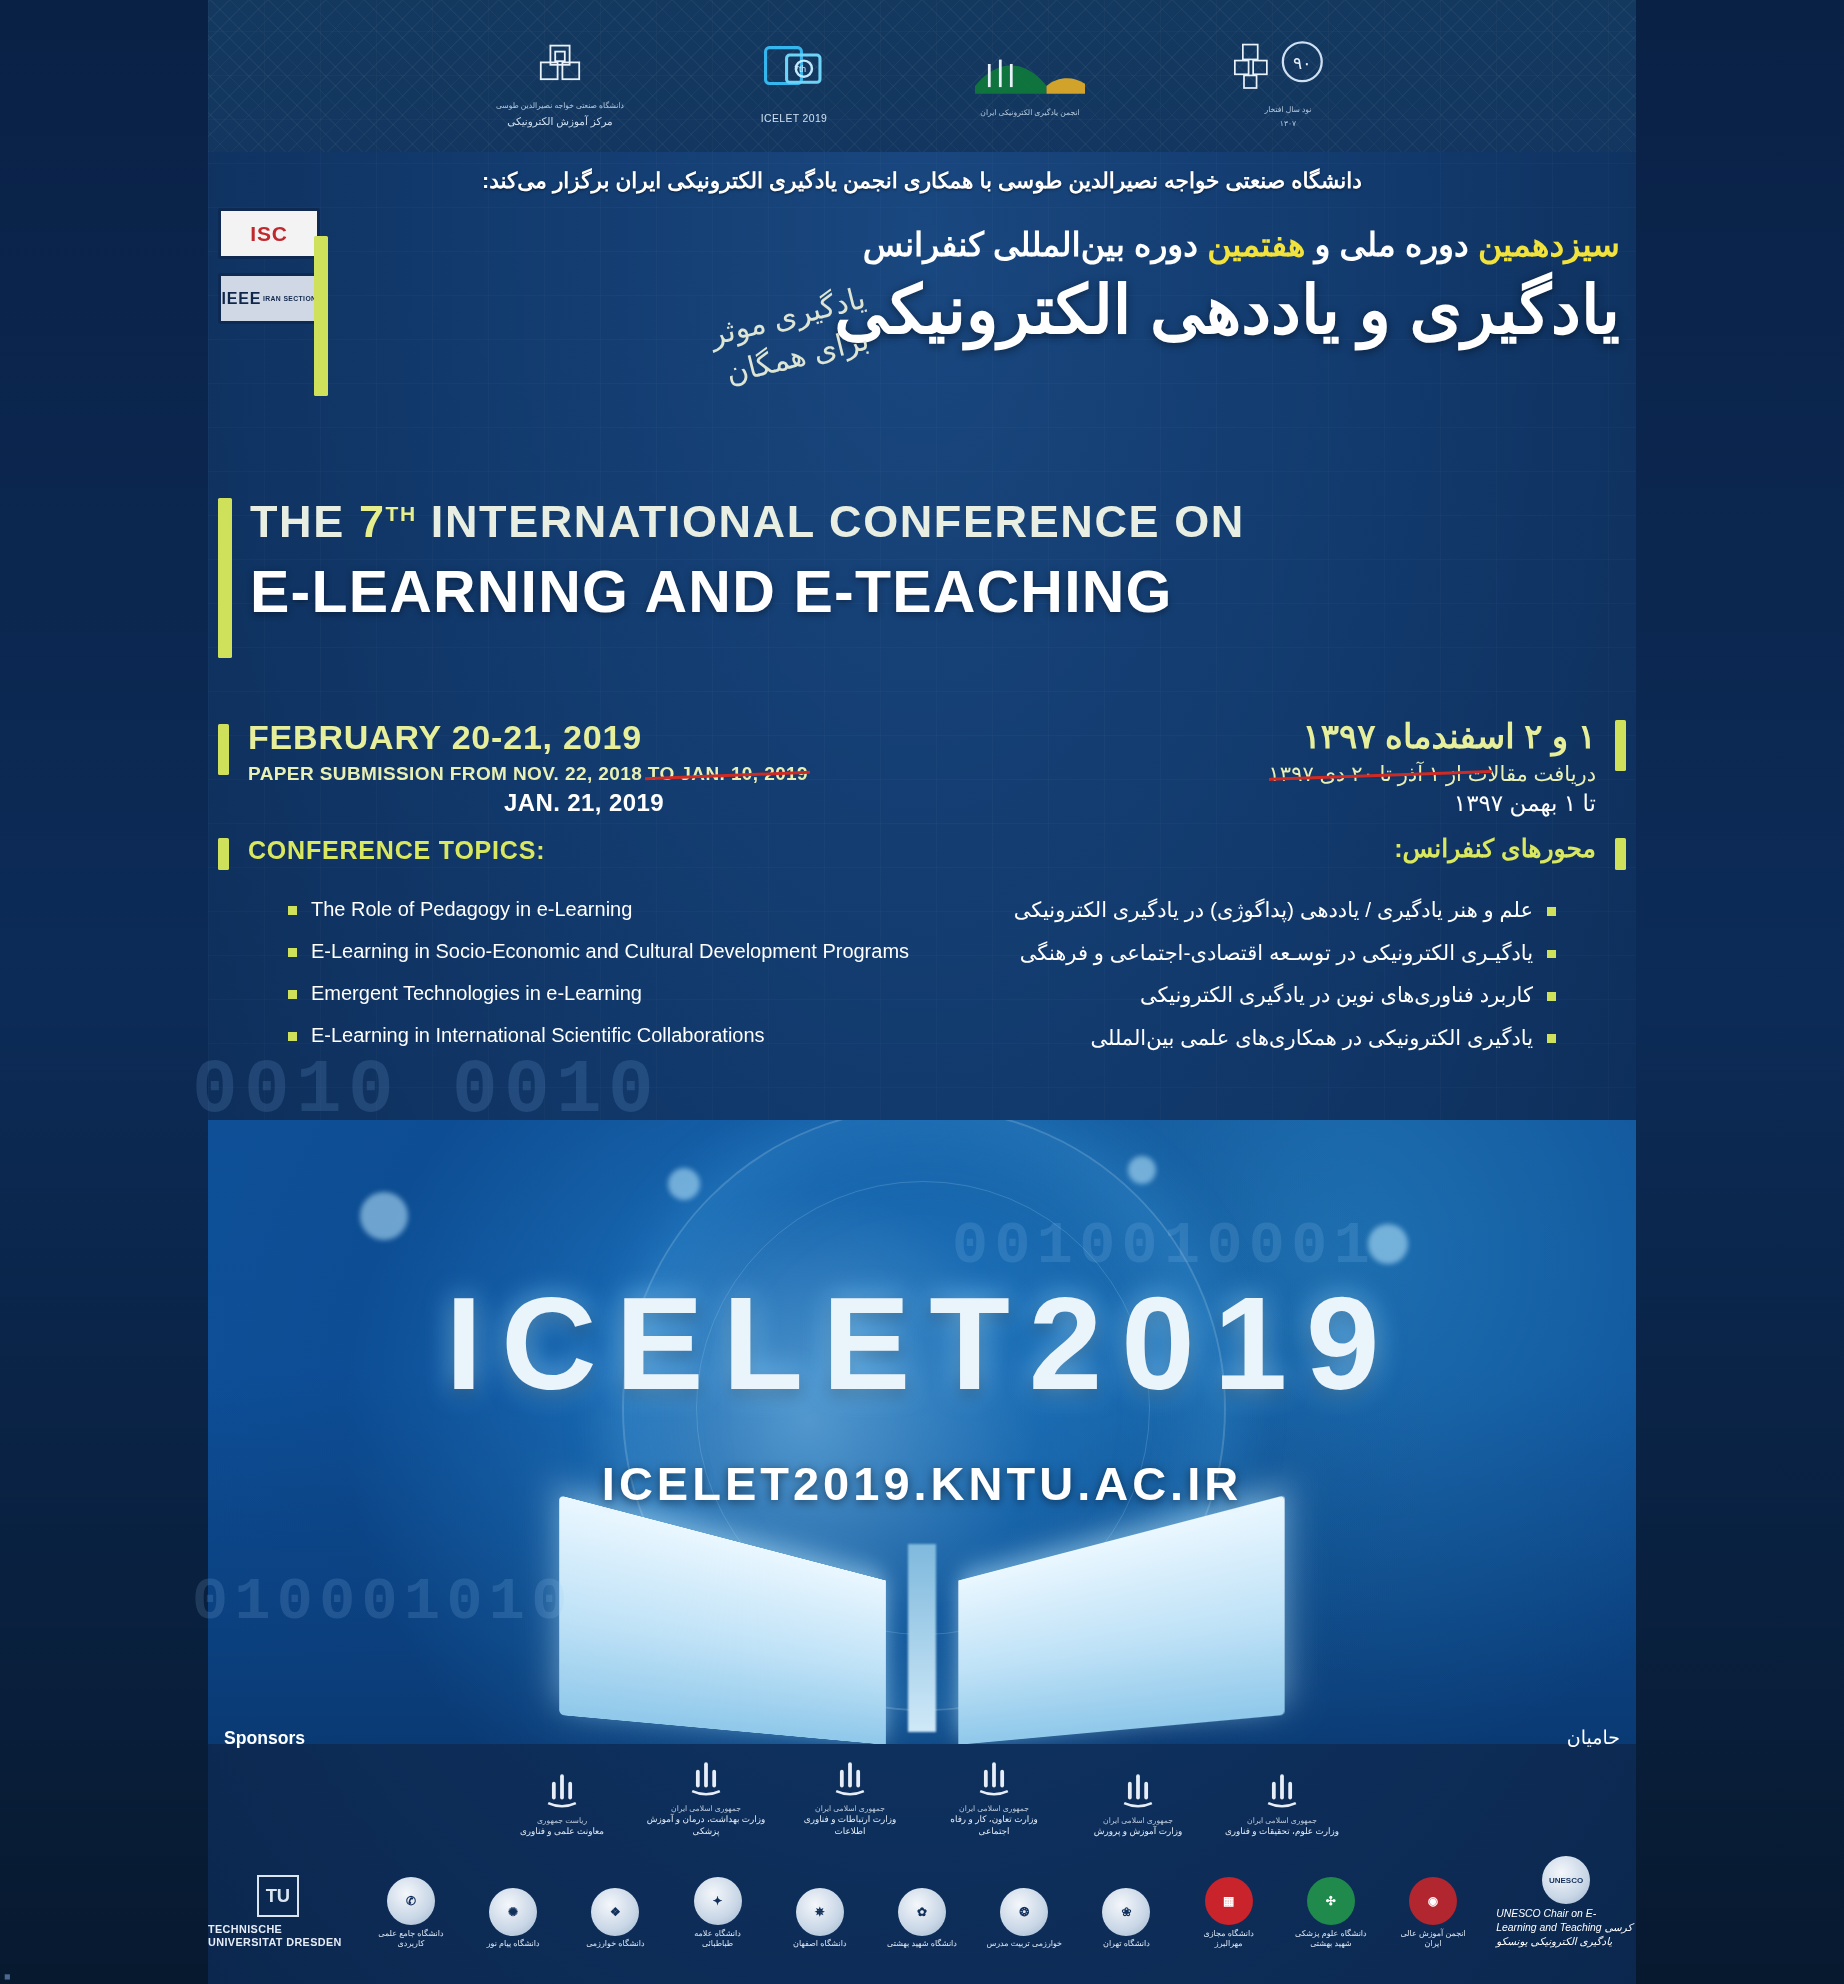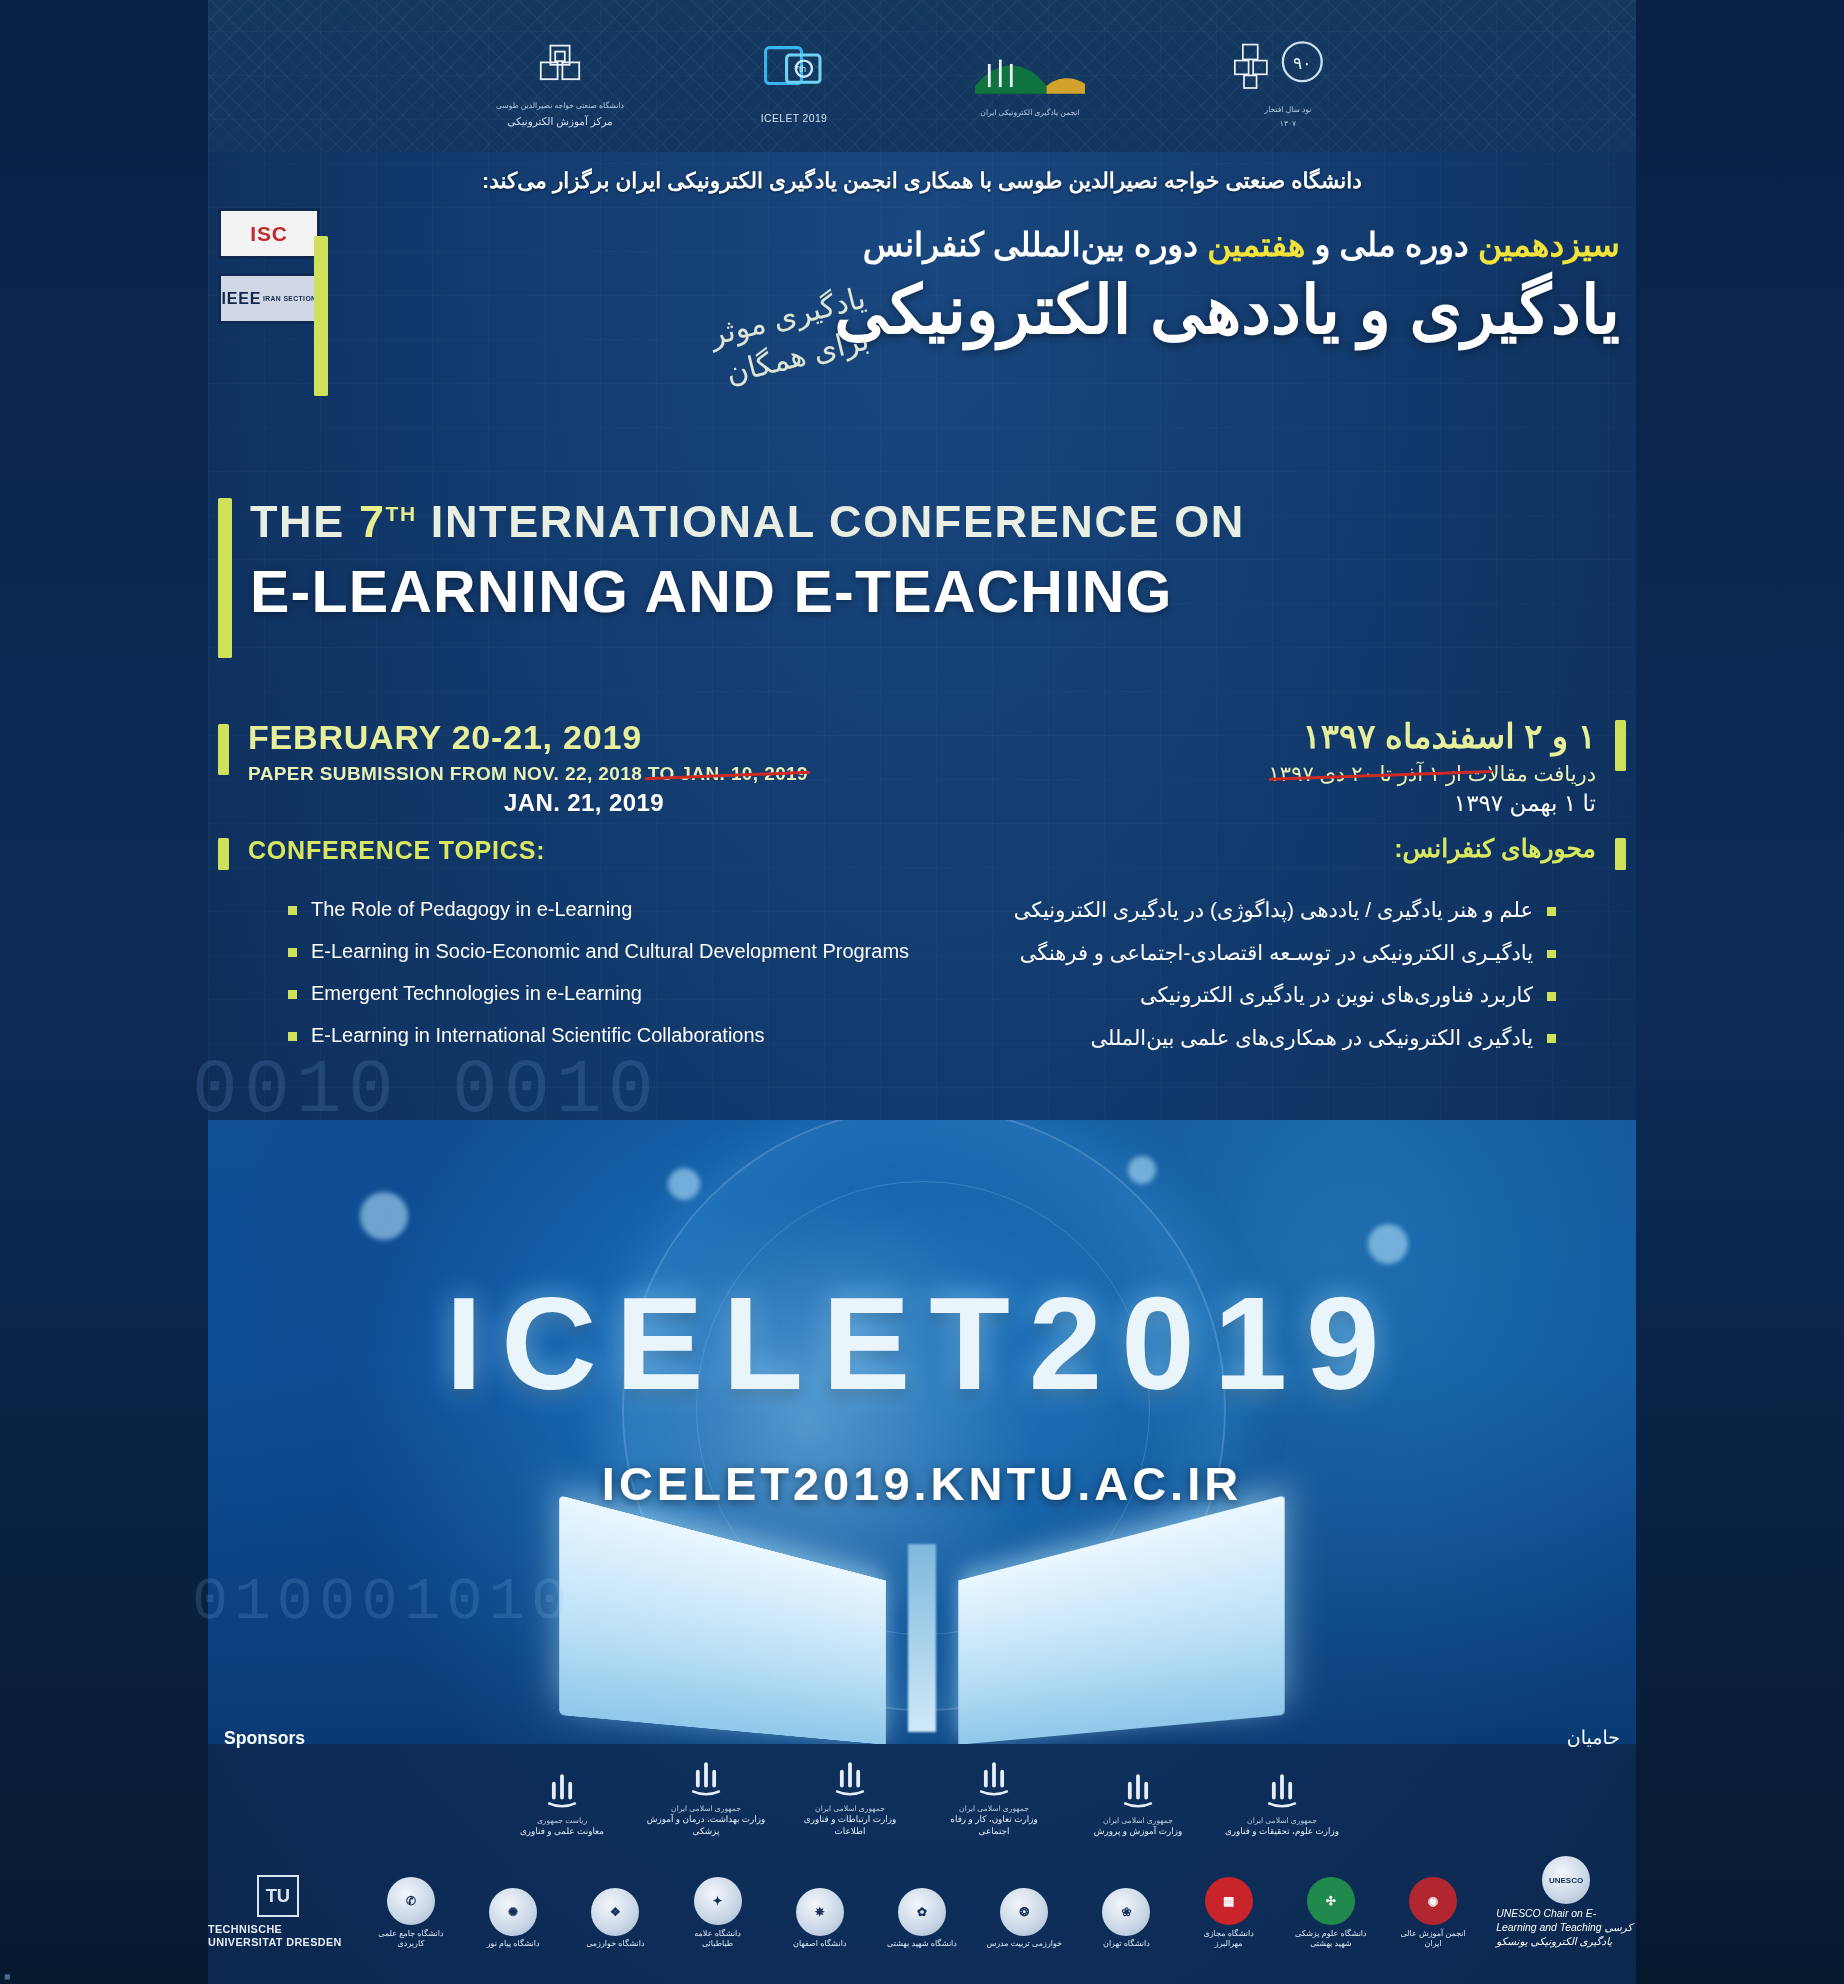--- a/index.html
+++ b/index.html
@@ -120,21 +120,21 @@
 
   .topics-rule-fa{position:absolute;right:218px;top:838px;width:11.2px;height:32px;background:#cfe05a;border-radius:1.6px;}
   .topics-fa-h{position:absolute;right:248px;top:834px;color:#d9e85f;font-size:25px;font-weight:bold;direction:rtl;}
   .topics-fa{position:absolute;right:248px;top:892px;width:712px;color:#ffffff;direction:rtl;text-align:right;}
   .topics-fa li{list-style:none;font-size:21px;margin:0 0 18.4px 0;padding-right:23px;position:relative;}
   .topics-fa li:before{content:"";position:absolute;right:0;top:8.8px;width:8.8px;height:8.8px;background:#cfe05a;}
 
   
   .binary{
     position:absolute;color:rgba(120,170,225,.18);font-family:"Liberation Mono", monospace;
-    font-size:76px;letter-spacing:6.4px;font-weight:normal;white-space:nowrap;pointer-events:none;
+    font-size:76px;letter-spacing:6.4px;font-weight:bold;white-space:nowrap;pointer-events:none;
   }
   .b1{left:192px;top:1048px;}
   .b2{left:952px;top:1212px;font-size:60px;color:rgba(150,200,245,.16);}
   .b3{left:192px;top:1568px;font-size:60px;color:rgba(150,200,245,.16);}
 
   
   .hero{
     position:absolute;left:208px;right:208px;top:1120px;height:624px;
     background:
       radial-gradient(circle at 42% 48%, rgba(140,215,255,.55) 0%, rgba(40,140,215,.35) 26%, rgba(12,60,120,.1) 52%, rgba(9,40,86,0) 70%),
@@ -347,20 +347,21 @@
     <div class="sparkle" style="left:460px;top:48px;width:32px;height:32px;"></div>
     <div class="sparkle" style="left:1160px;top:104px;width:40px;height:40px;"></div>
     <div class="sparkle" style="left:920px;top:36px;width:28px;height:28px;"></div>
     <div class="book">
       <div class="page left"></div>
       <div class="page right"></div>
       <div class="spine"></div>
     </div>
   </div>
 
+  <div class="binary b2">0010010001</div>
   <div class="binary b3">010001010</div>
 
   <div class="icelet-logo">ICELET2019</div>
   <div class="icelet-url">ICELET2019.KNTU.AC.IR</div>
 
   <div class="sponsors-bar">
     <div class="sponsors-en">Sponsors</div>
     <div class="sponsors-fa">حامیان</div>
   </div>
 

